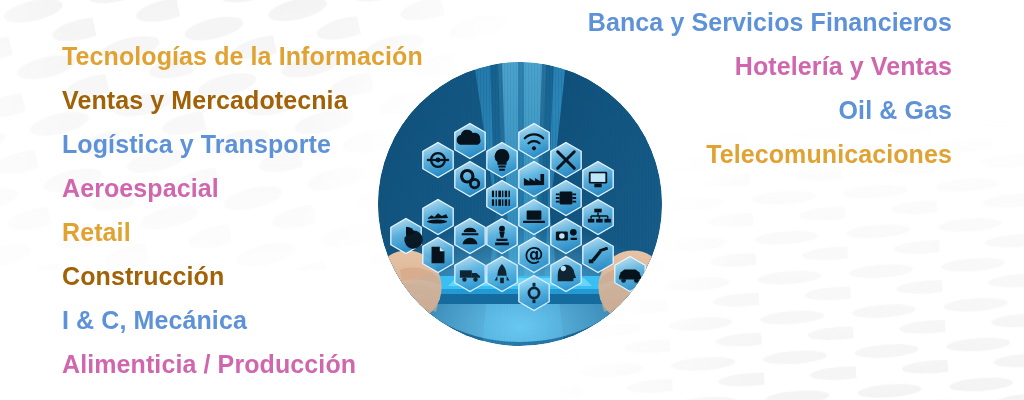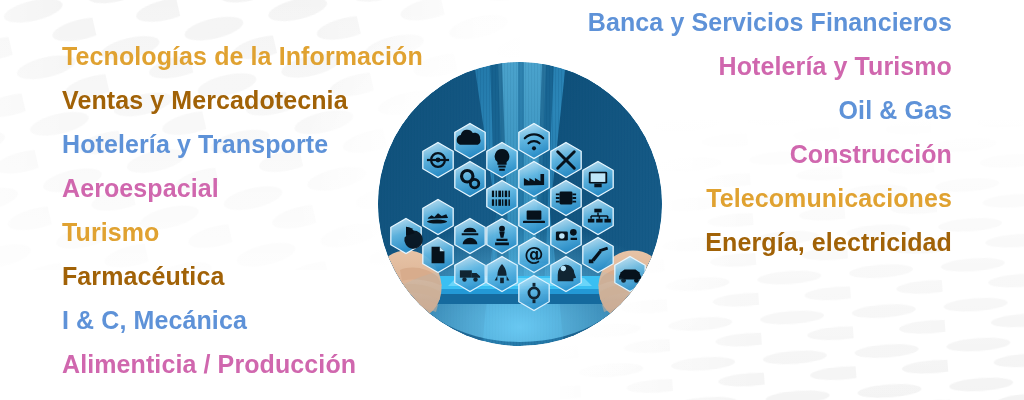--- a/index.html
+++ b/index.html
@@ -439,30 +439,28 @@
         </g>
 
         <ellipse cx="142" cy="250" rx="140" ry="50" fill="#69d2ff" opacity="0.10"></ellipse>
       </g>
     </svg>
   </div>
 
   <div class="col col-left">
       <div class="sector-item c-orange">Tecnologías de la Información</div>
       <div class="sector-item c-green">Ventas y Mercadotecnia</div>
-      <div class="sector-item c-blue">Hotelería y Transporte</div>
+      <div class="sector-item c-blue">Logística y Transporte</div>
       <div class="sector-item c-pink">Aeroespacial</div>
-      <div class="sector-item c-orange">Turismo</div>
-      <div class="sector-item c-green">Farmacéutica</div>
+      <div class="sector-item c-orange">Retail</div>
+      <div class="sector-item c-green">Construcción</div>
       <div class="sector-item c-blue">I &amp; C, Mecánica</div>
       <div class="sector-item c-pink">Alimenticia / Producción</div>
     </div>
 
   <div class="col col-right">
       <div class="sector-item c-blue">Banca y Servicios Financieros</div>
-      <div class="sector-item c-pink">Hotelería y Turismo</div>
+      <div class="sector-item c-pink">Hotelería y Ventas</div>
       <div class="sector-item c-blue">Oil &amp; Gas</div>
-      <div class="sector-item c-pink">Construcción</div>
       <div class="sector-item c-orange">Telecomunicaciones</div>
-      <div class="sector-item c-green">Energía, electricidad</div>
     </div>
 
 </div>
 
 </body></html>

